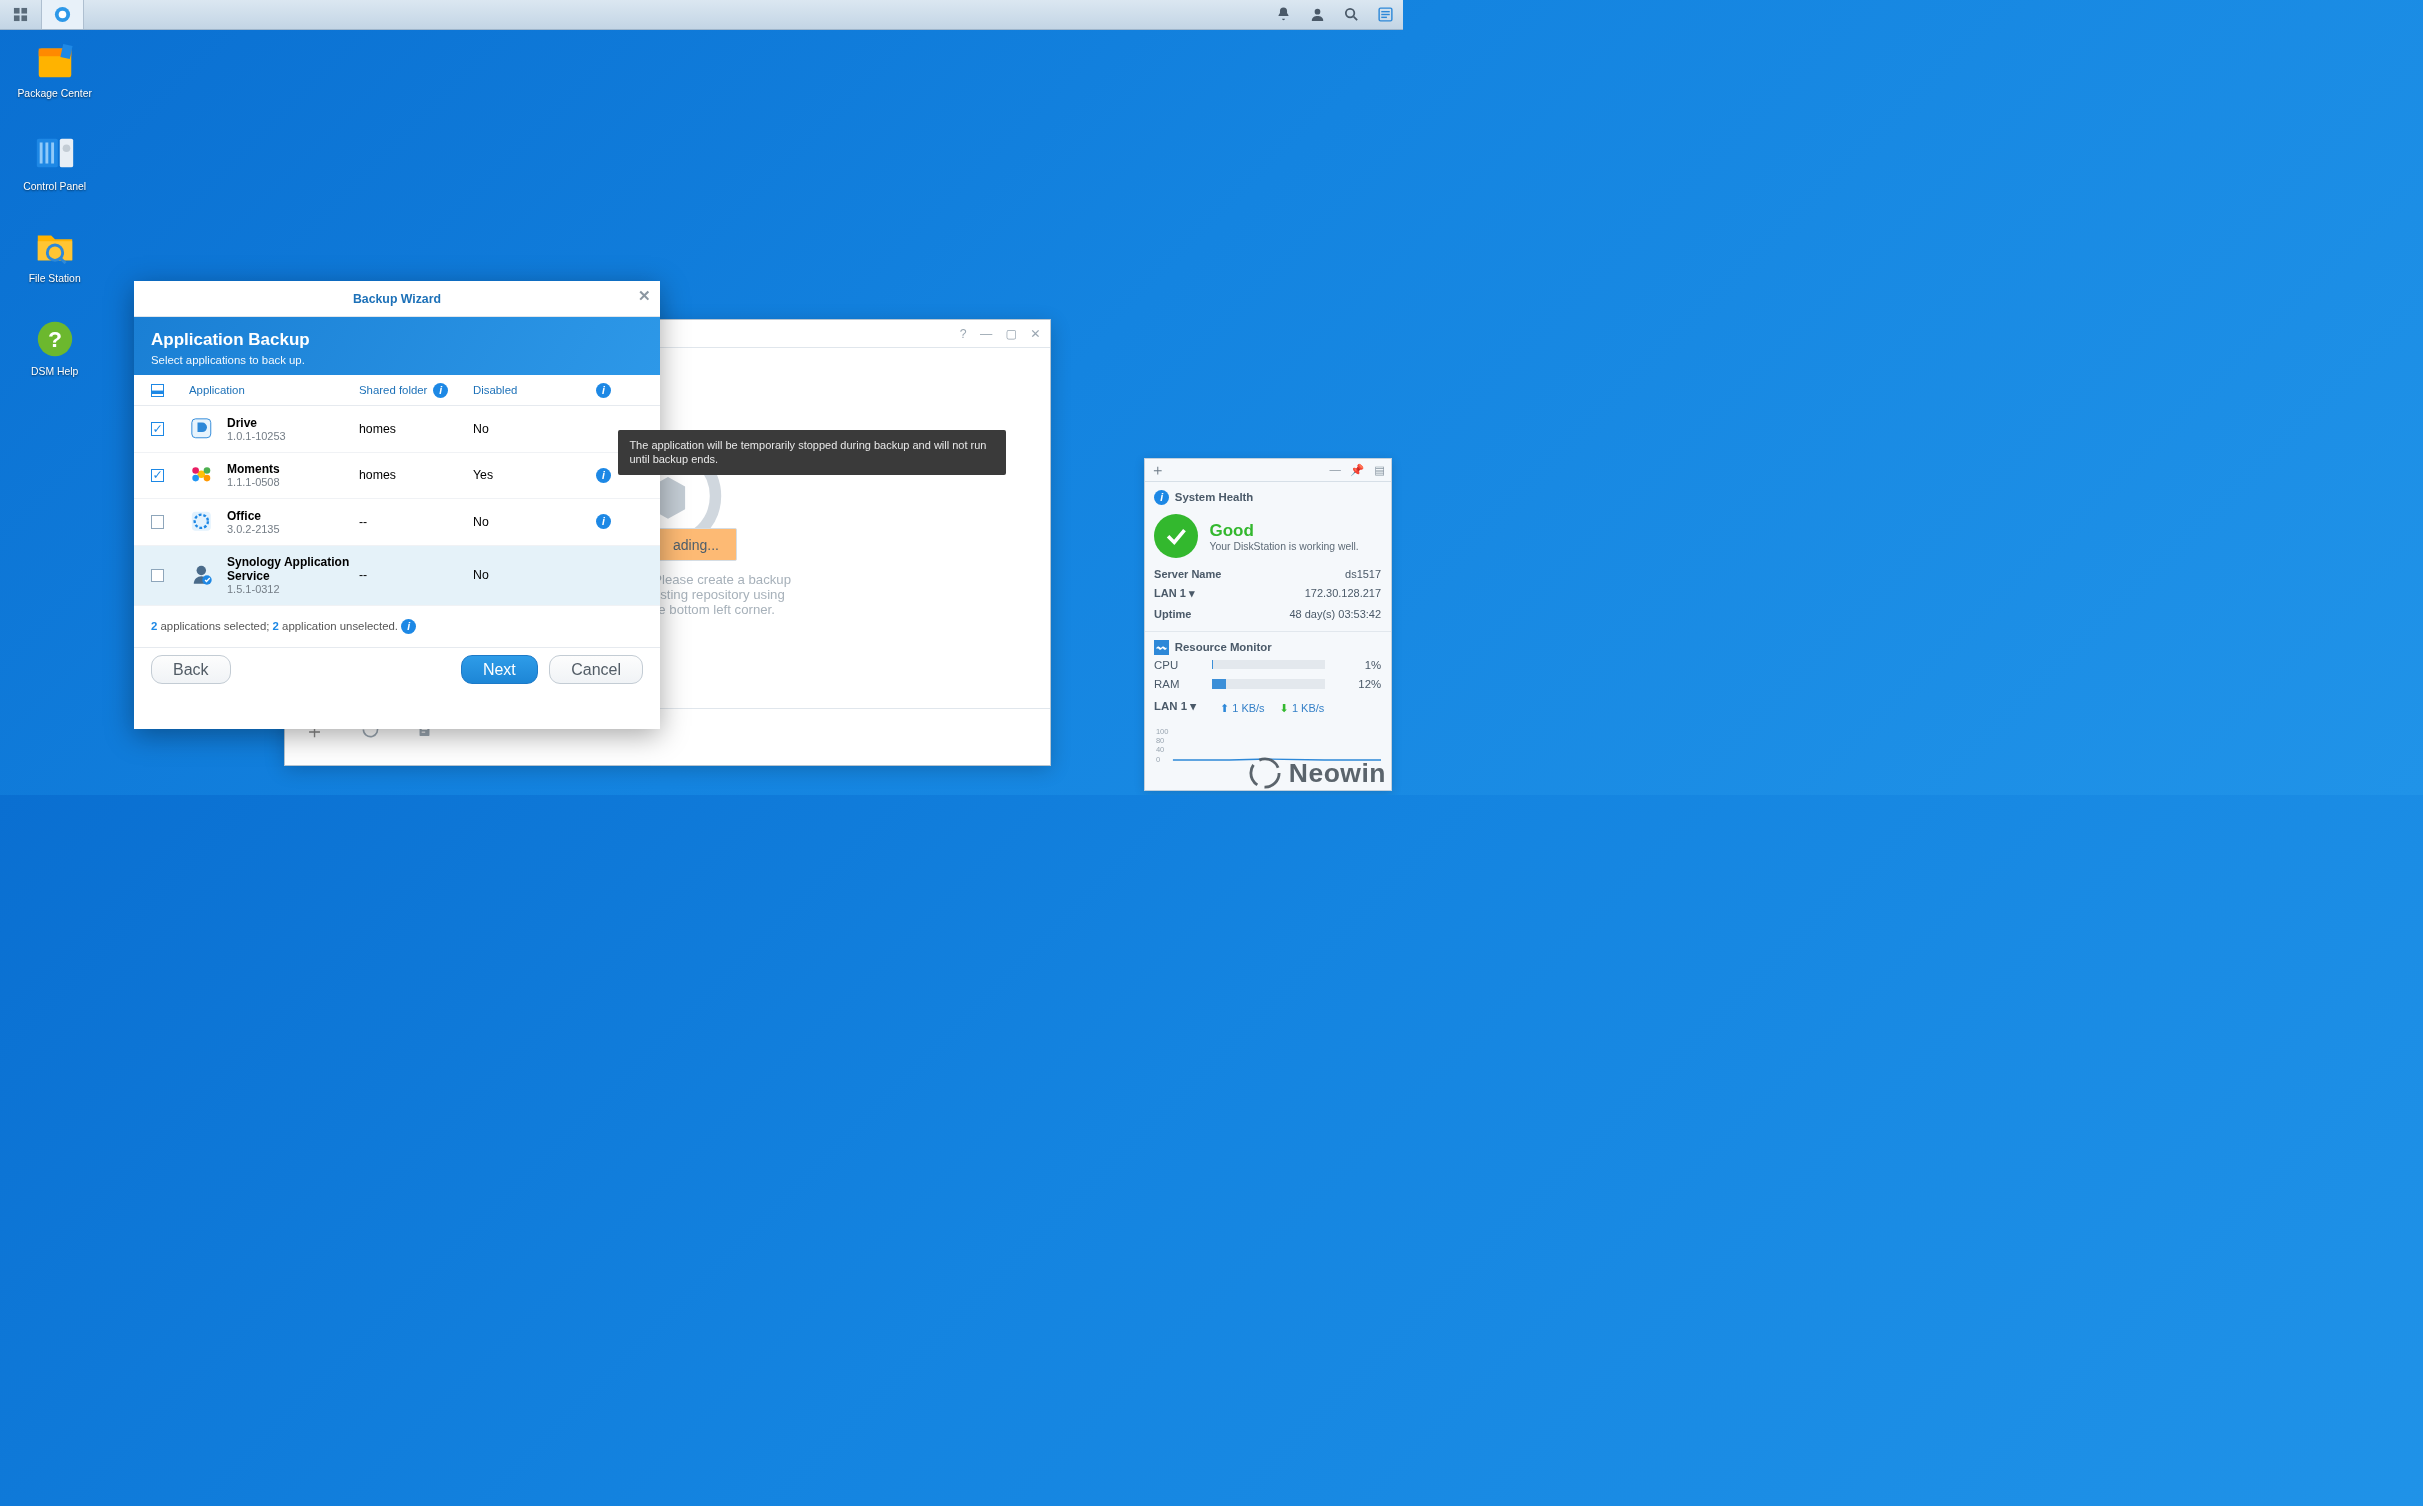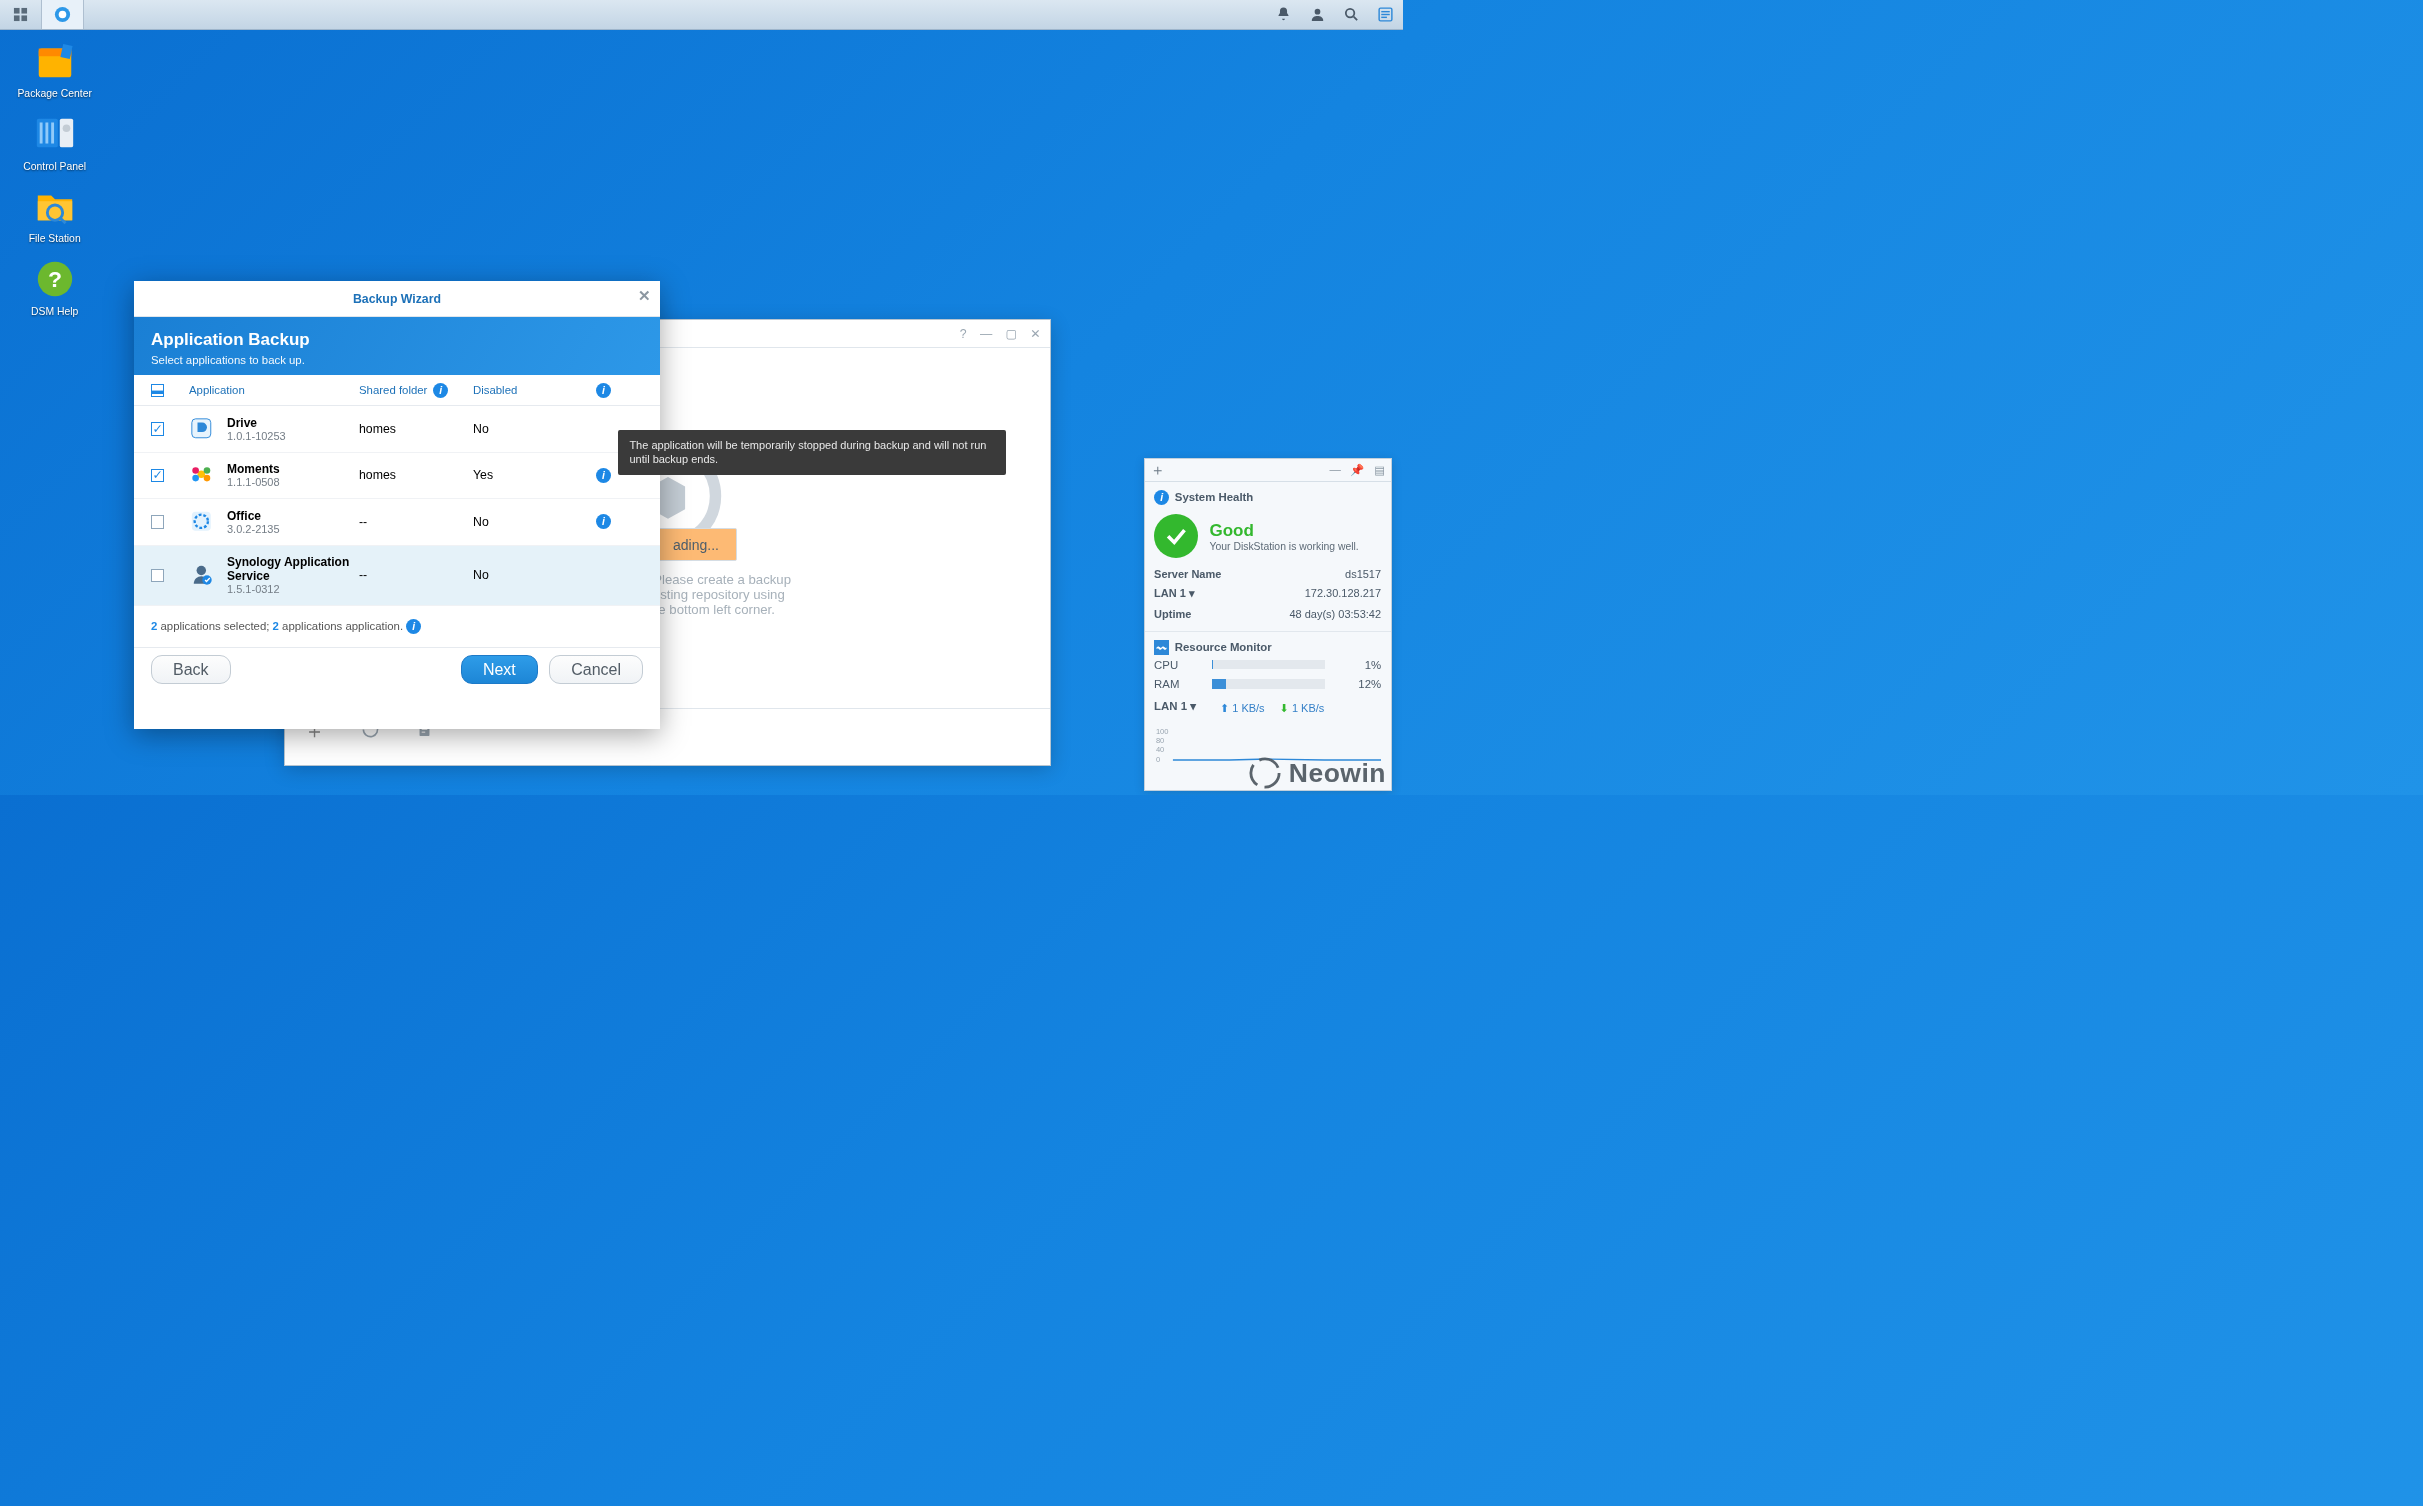--- a/index.html
+++ b/index.html
@@ -7,21 +7,21 @@
 
 
 .topbar { height: 30px; background: linear-gradient(to bottom, #dbe7f1, #c3d5e5); border-bottom: 0.9px solid #9eb5cb; display: flex; align-items: stretch; justify-content: space-between; }
 .topbar-left { display: flex; }
 .topbar-btn { width: 42px; display:flex; align-items:center; justify-content:center; border-right:0.9px solid #aebfd0; cursor:pointer; }
 .topbar-btn.active { background: #e8f1f9; }
 .topbar-right { display:flex; align-items:center; padding-right:7.6px; gap:15px; }
 .tray-icon { width:19px; height:19px; color:#4a5968; cursor:pointer; display:flex; align-items:center; justify-content:center; }
 
 
-.desktop { position:absolute; top:38px; left:13.2px; display:flex; flex-direction:column; gap:11px; }
+.desktop { position:absolute; top:38px; left:13.2px; display:flex; flex-direction:column; gap:31px; }
 .desktop-icon { width:83px; display:flex; flex-direction:column; align-items:center; gap:3.8px; cursor:pointer; }
 .desktop-icon .icon-box { width:45px; height:45px; display:flex; align-items:center; justify-content:center; }
 .desktop-icon .label { color:#fff; font-size:10.4px; text-align:center; text-shadow:0 0.9px 1.9px rgba(0,0,0,0.6); line-height:1.25; }
 
 
 .backup-win { position:absolute; left:284px; top:319px; width:767px; height:447px; background:#fff; border:0.9px solid #b7c5d1; box-shadow:0 3.8px 19px rgba(0,0,0,.2); }
 .backup-win-title { height:28px; display:flex; align-items:center; justify-content:space-between; padding:0 9.5px; border-bottom:0.9px solid #e0e6ec; color:#5a6b7a; font-size:12.3px; }
 .win-controls { display:flex; gap:13.2px; color:#9aa6b1; }
 .backup-body { display:flex; flex-direction:column; align-items:center; justify-content:center; height:360px; color:#a7b1ba; }
 .backup-footer { height:45px; border-top:0.9px solid #e0e6ec; display:flex; align-items:center; padding-left:19px; gap:36px; color:#888; }
@@ -278,21 +278,21 @@
             <div class="app-name">Synology Application Service</div>
             <div class="app-ver">1.5.1-0312</div>
           </span>
           <span>--</span>
           <span>No</span>
           <span></span>
         </div>
       </div>
   </div>
   <div class="wizard-status">
-    <span class="blue">2</span><span> applications selected; </span><span class="blue">2</span><span> applications application. </span><span class="info-dot">i</span>
+    <span class="blue">2</span><span> applications selected; </span><span class="blue">2</span><span> application unselected. </span><span class="info-dot">i</span>
   </div>
   <div class="wizard-footer">
     <button class="btn">Back</button>
     <div style="display:flex;gap:11.4px">
       <button class="btn primary">Next</button>
       <button class="btn">Cancel</button>
     </div>
   </div>
 </div>
 

